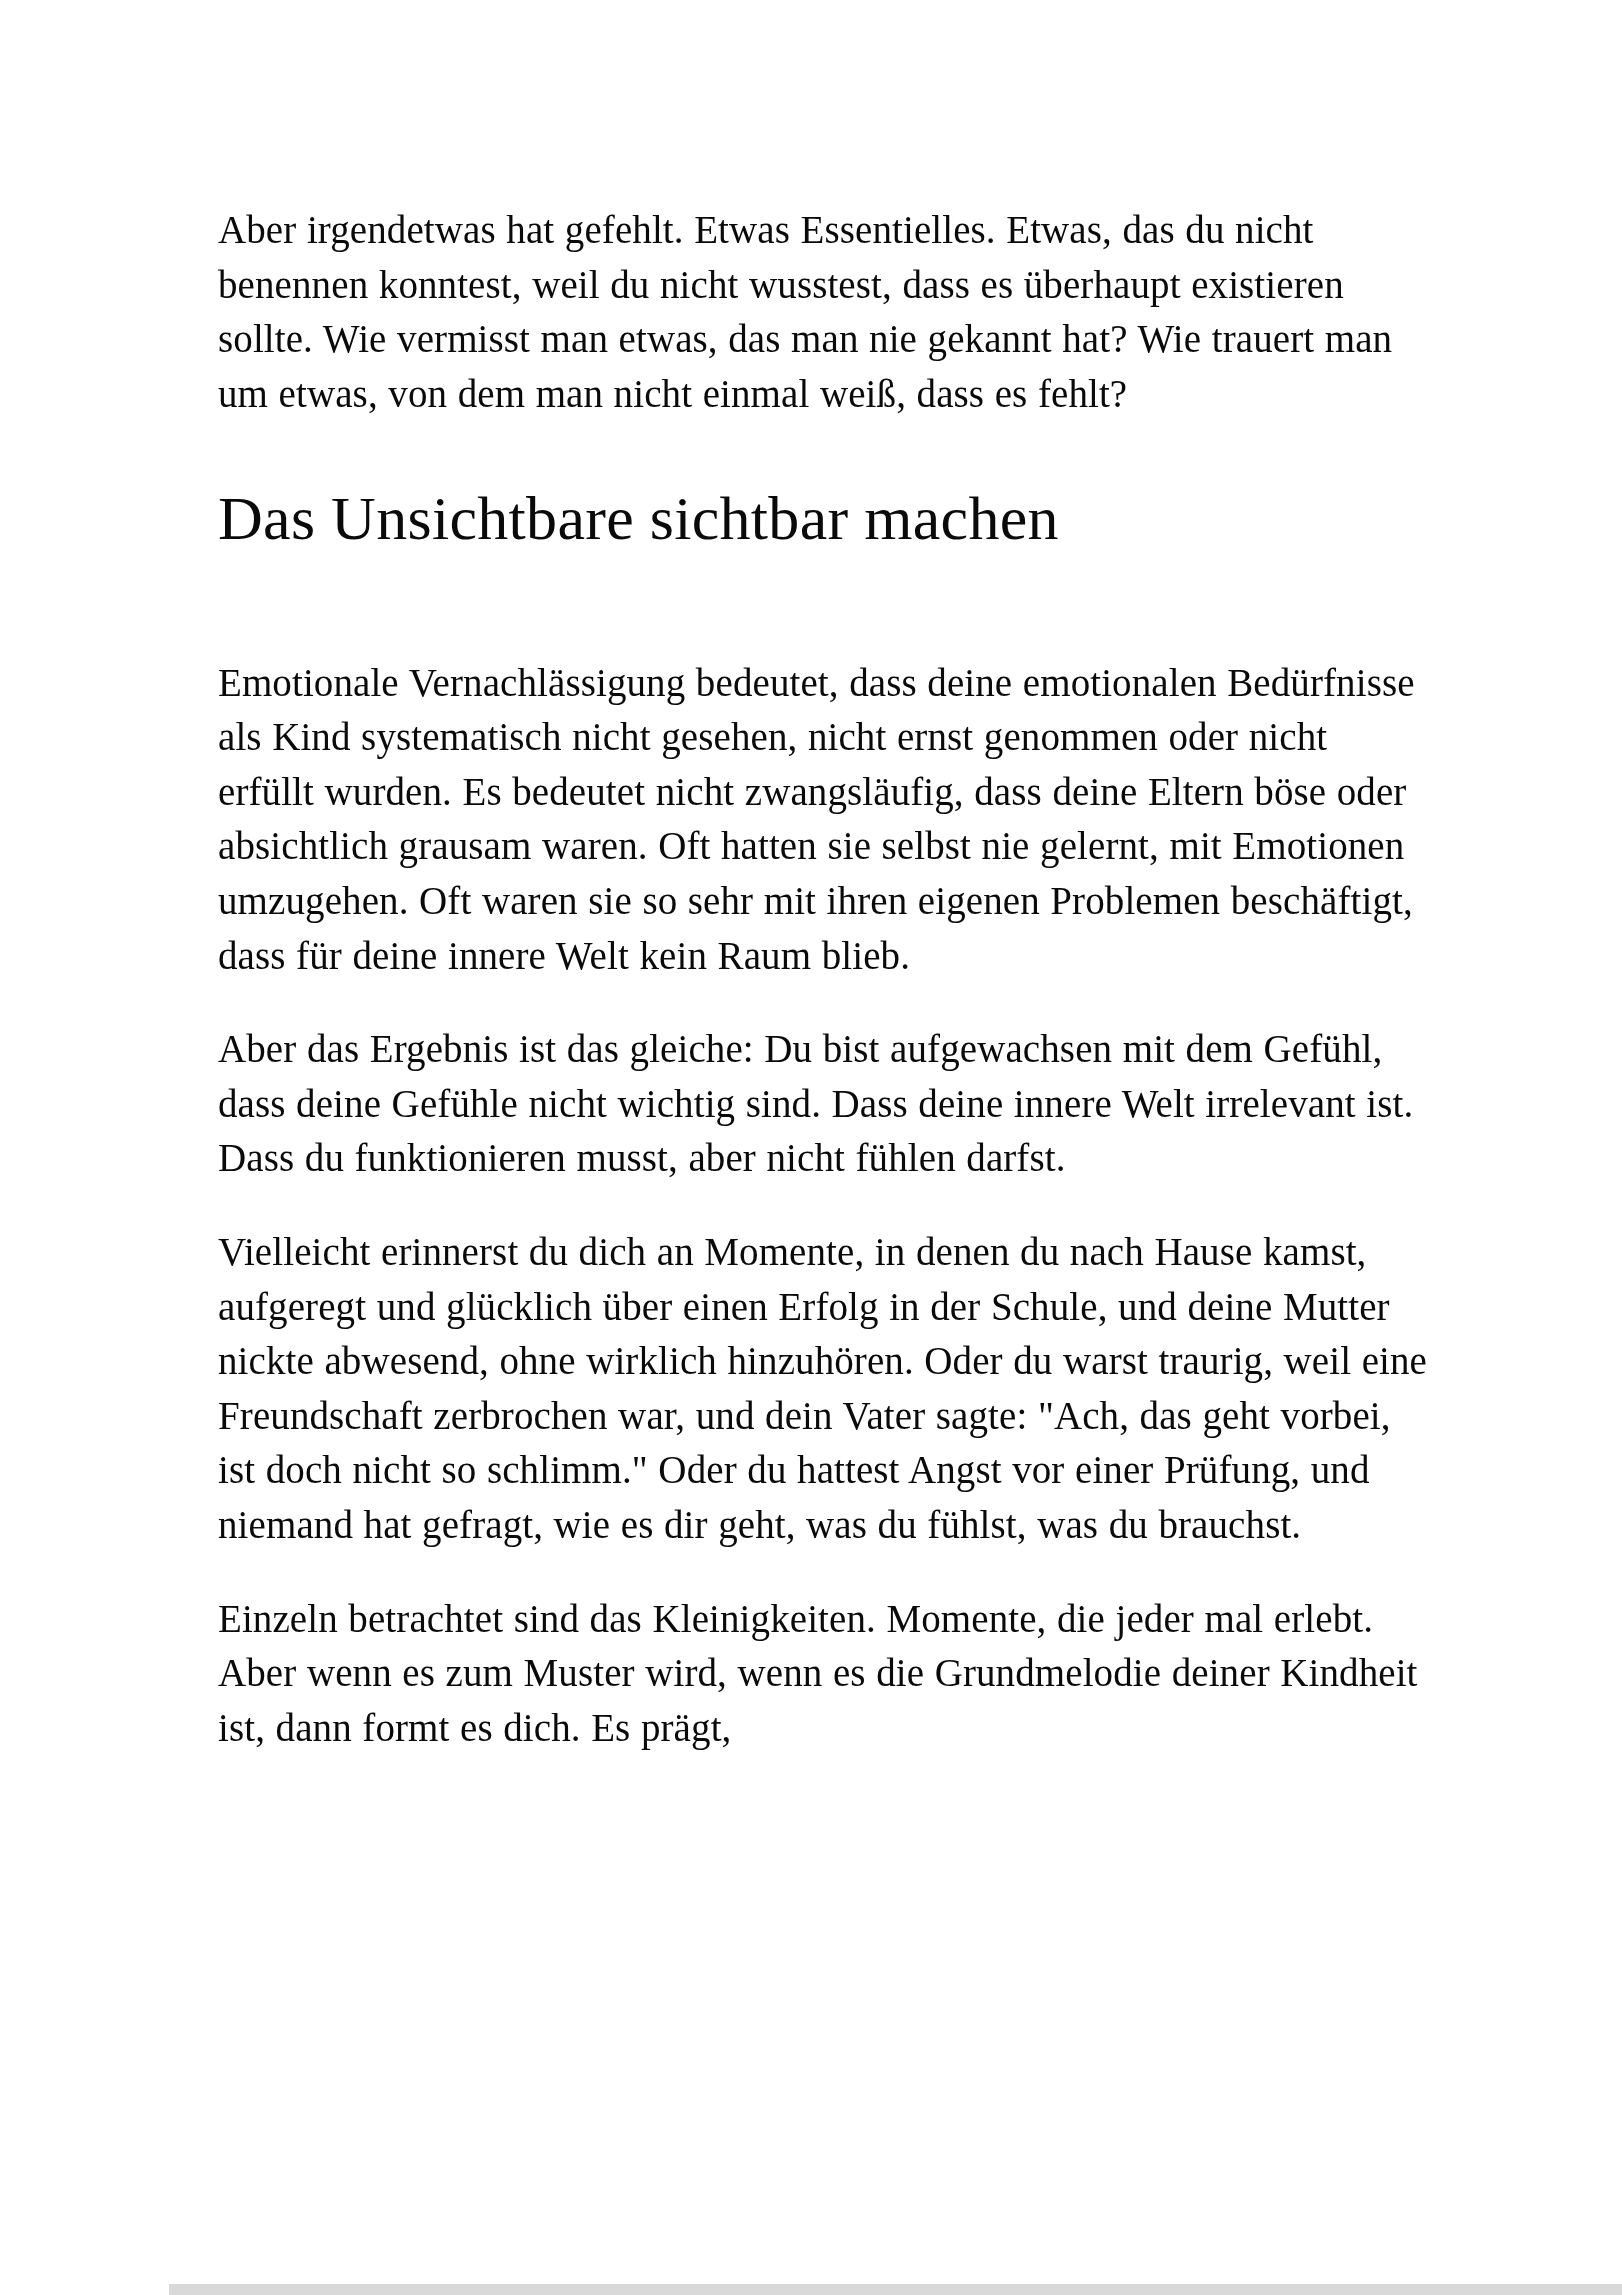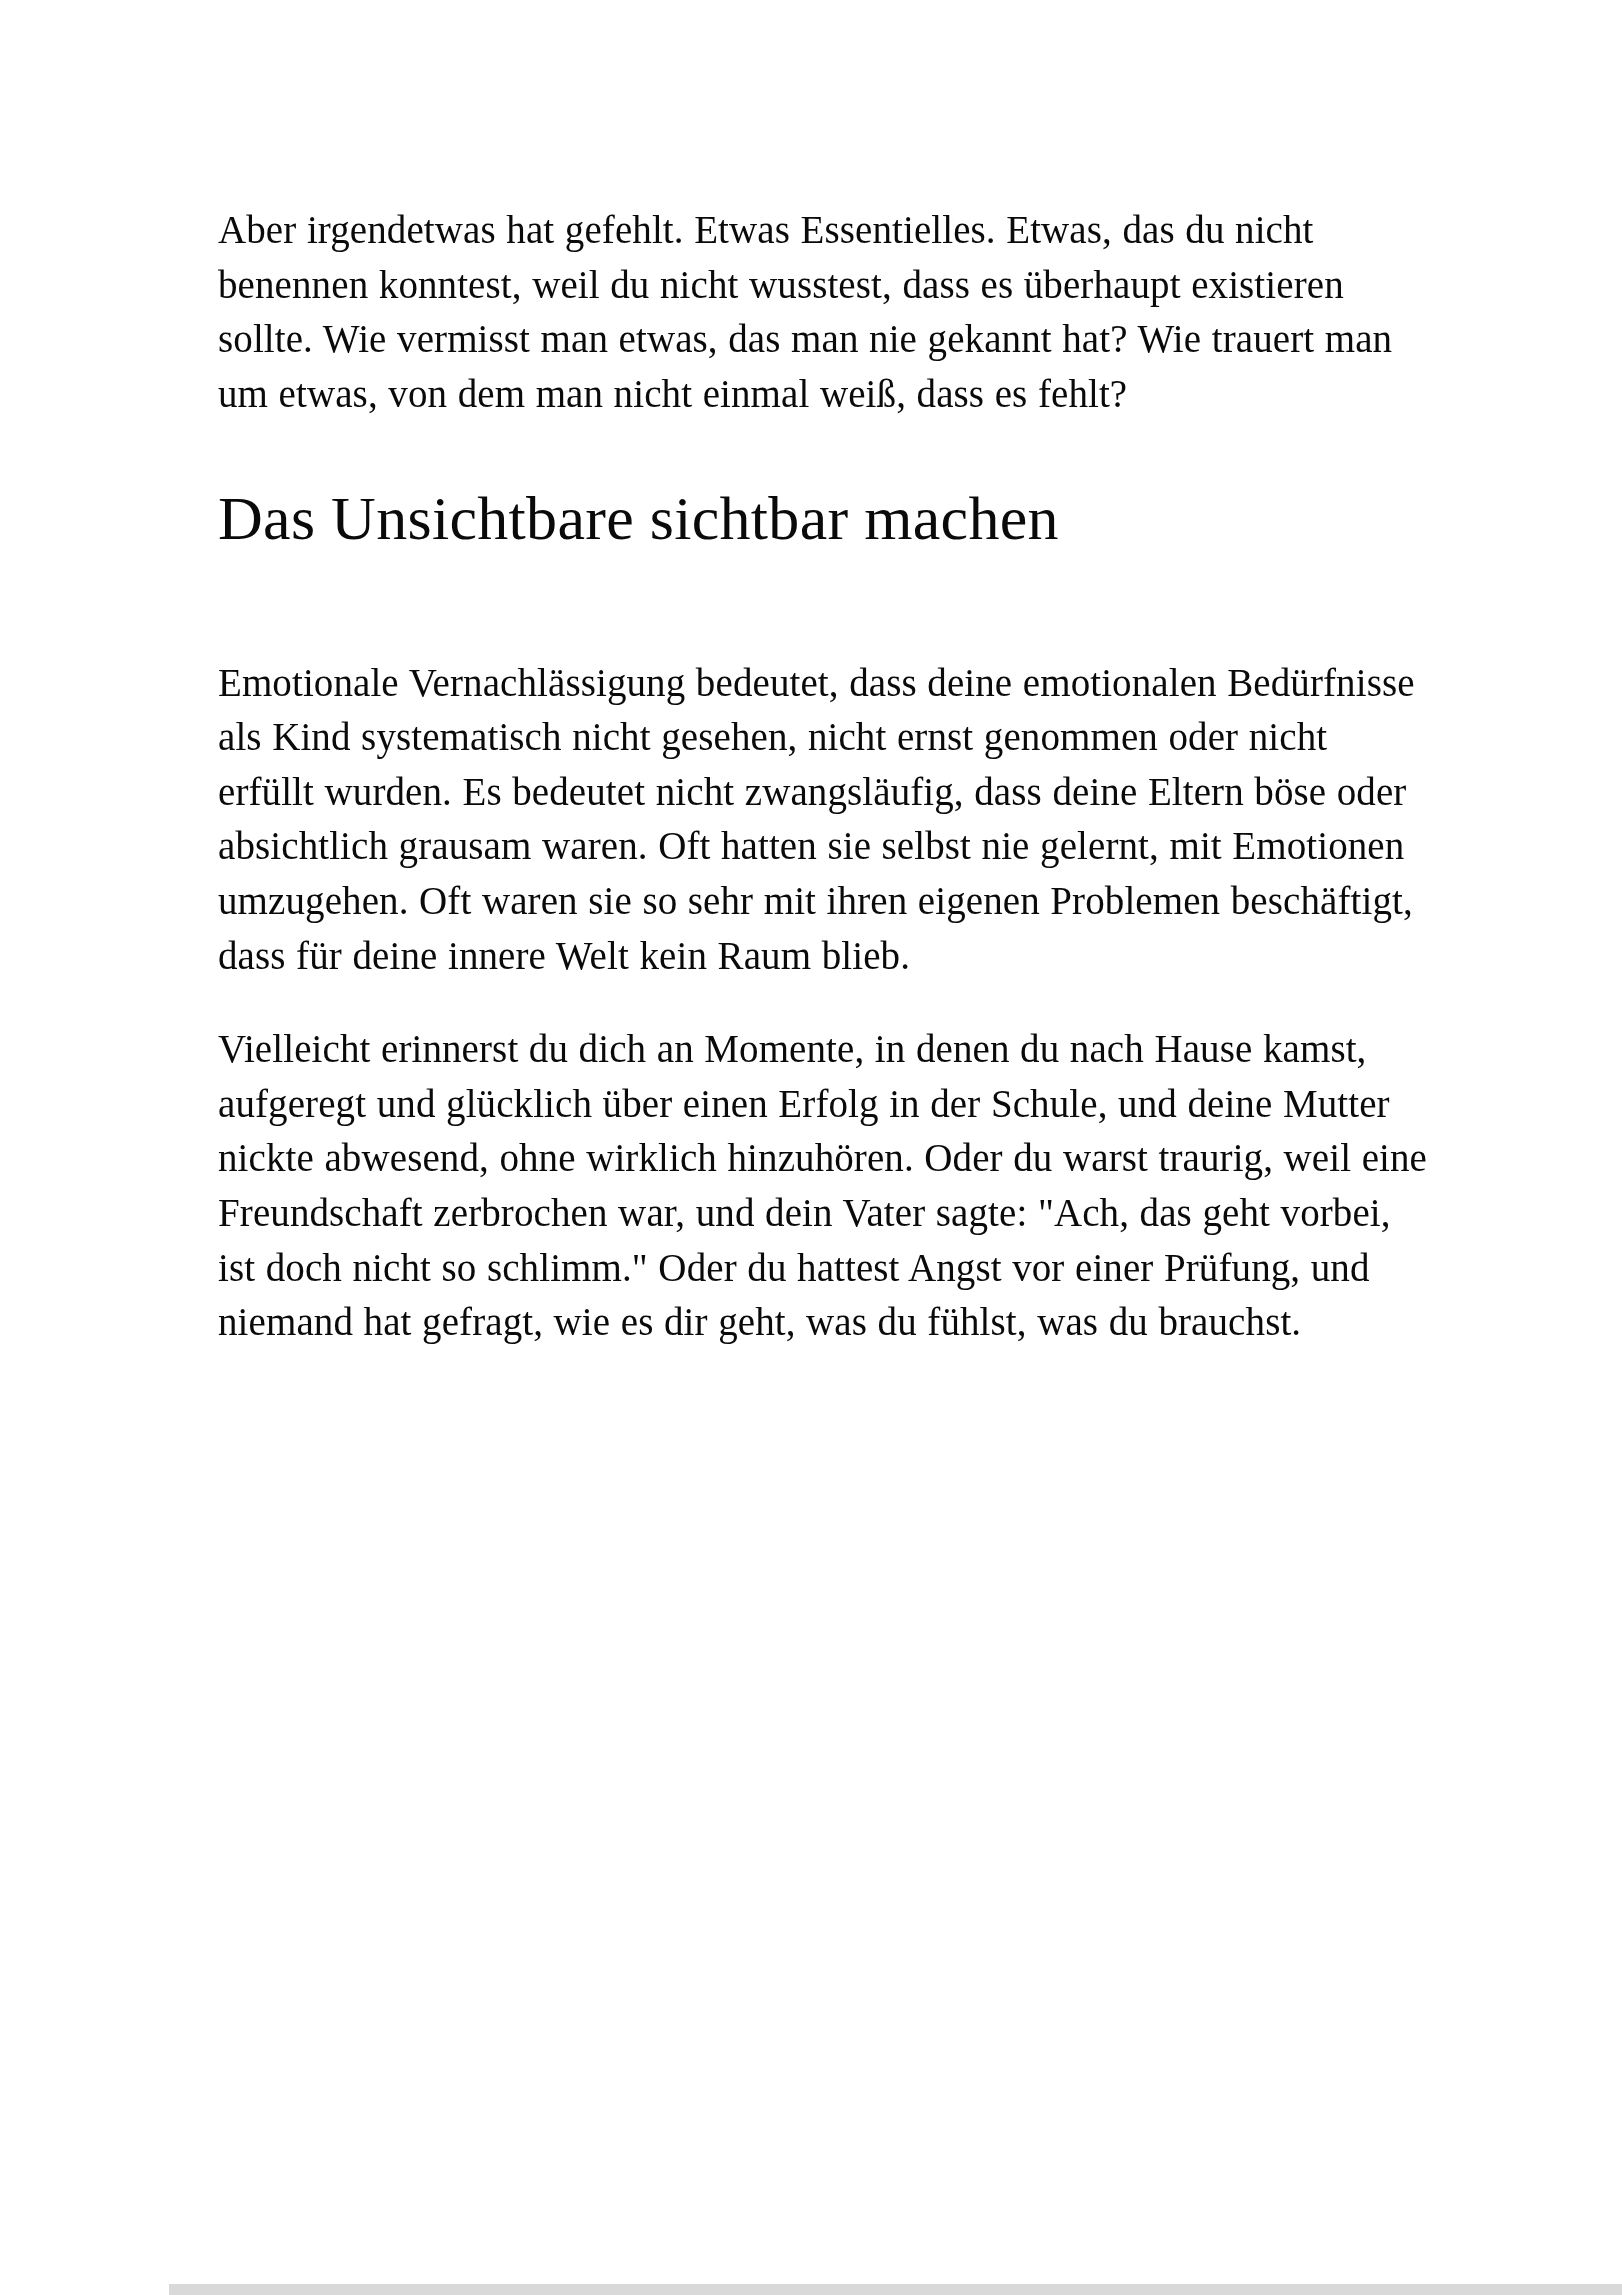--- a/index.html
+++ b/index.html
@@ -56,22 +56,24 @@
 <div class="page">
 
   <div class="content">
 
     <p class="para">Aber irgendetwas hat gefehlt. Etwas Essentielles. Etwas, das du nicht benennen konntest, weil du nicht wusstest, dass es überhaupt existieren sollte. Wie vermisst man etwas, das man nie gekannt hat? Wie trauert man um etwas, von dem man nicht einmal weiß, dass es fehlt?</p>
 
     <h1 class="heading">Das Unsichtbare sichtbar machen</h1>
 
     <p class="para">Emotionale Vernachlässigung bedeutet, dass deine emotionalen Bedürfnisse als Kind systematisch nicht gesehen, nicht ernst genommen oder nicht erfüllt wurden. Es bedeutet nicht zwangsläufig, dass deine Eltern böse oder absichtlich grausam waren. Oft hatten sie selbst nie gelernt, mit Emotionen umzugehen. Oft waren sie so sehr mit ihren eigenen Problemen beschäftigt, dass für deine innere Welt kein Raum blieb.</p>
 
+    <p class="para">Aber das Ergebnis ist das gleiche: Du bist aufgewachsen mit dem Gefühl, dass deine Gefühle nicht wichtig sind. Dass deine innere Welt irrelevant ist. Dass du funktionieren musst, aber nicht fühlen darfst.</p>
 
     <p class="para">Vielleicht erinnerst du dich an Momente, in denen du nach Hause kamst, aufgeregt und glücklich über einen Erfolg in der Schule, und deine Mutter nickte abwesend, ohne wirklich hinzuhören. Oder du warst traurig, weil eine Freundschaft zerbrochen war, und dein Vater sagte: "Ach, das geht vorbei, ist doch nicht so schlimm." Oder du hattest Angst vor einer Prüfung, und niemand hat gefragt, wie es dir geht, was du fühlst, was du brauchst.</p>
 
+    <p class="para">Einzeln betrachtet sind das Kleinigkeiten. Momente, die jeder mal erlebt. Aber wenn es zum Muster wird, wenn es die Grundmelodie deiner Kindheit ist, dann formt es dich. Es prägt,</p>
 
   </div>
 
   <div class="bottom-bar"></div>
 
 </div>
 
 
 </body></html>

